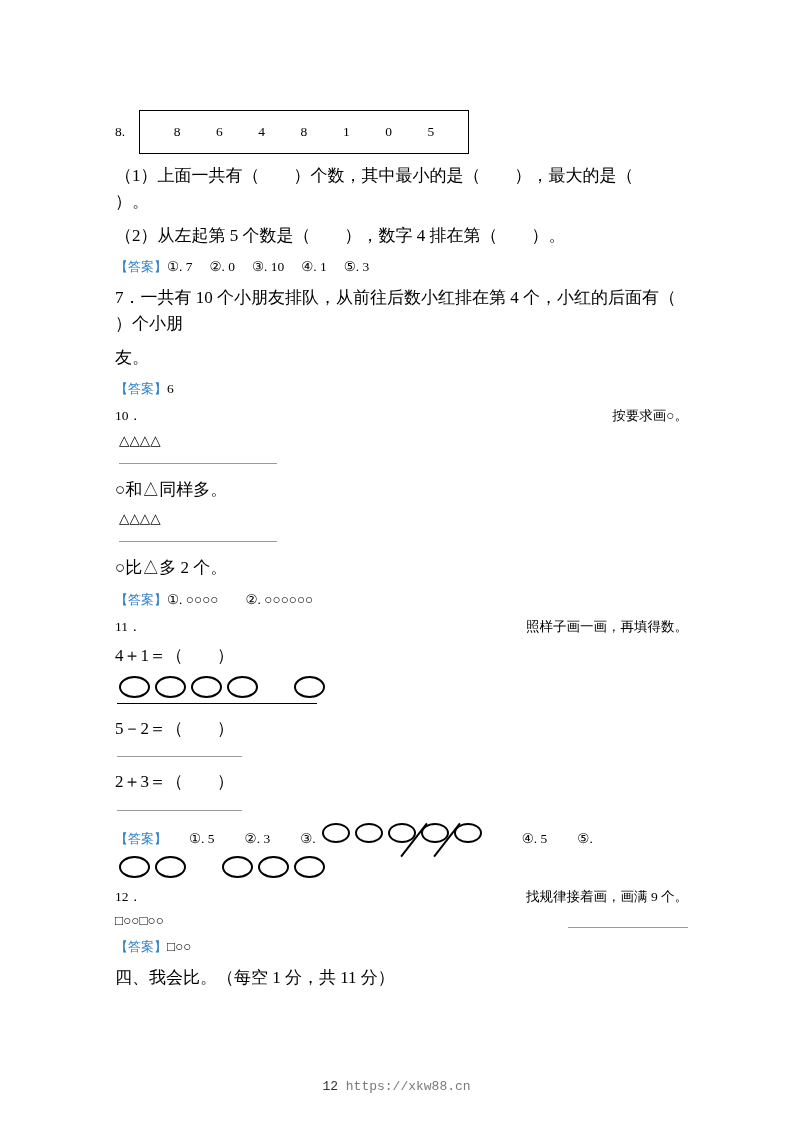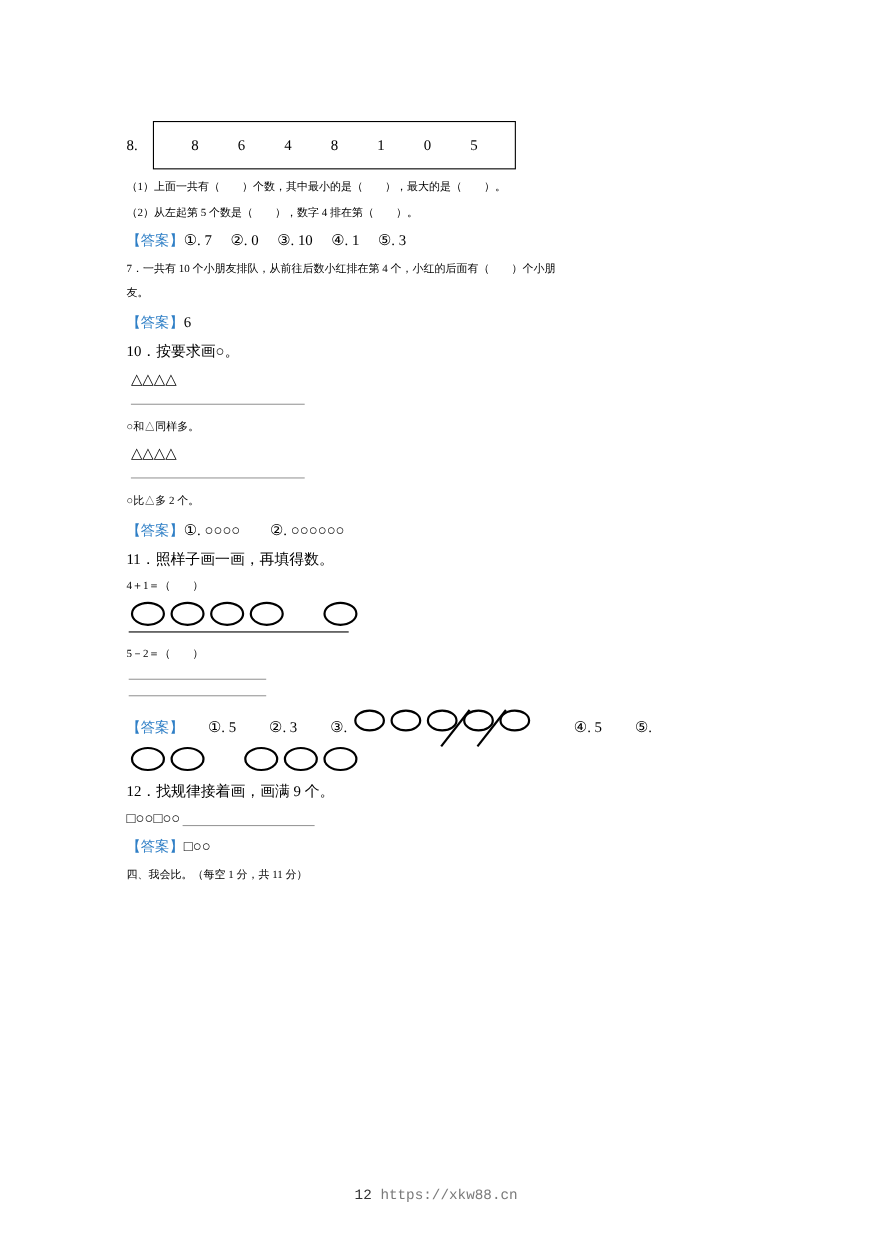--- a/index.html
+++ b/index.html
@@ -16,21 +16,21 @@
   }
   .page {
     position: absolute;
     left: 0; top: 0;
     width: 793px;
     height: 1122px;
     box-sizing: border-box;
     padding: 110px 105px 0 115px;
   }
   .line {
-    font-size: 10px;
+    font-size: 17px;
     line-height: 1.55;
     margin: 0 0 7px 0;
     white-space: pre-wrap;
   }
   .answer-line {
     font-size: 13.5px;
     line-height: 1.55;
     margin: 8px 0 7px 0;
     display: flex;
     align-items: baseline;
@@ -152,20 +152,21 @@
     border-bottom: 1px solid #9a9a9a;
     width: 120px;
     height: 13px;
     margin-left: 2px;
   }
   .flexline {
     display: flex;
     align-items: center;
     font-size: 13.5px;
     margin-bottom: 7px;
+    justify-content: space-between;
   }
 </style>
 </head>
 <body>
 
 <div class="page">
 
   <div class="q8row">
     <div class="q8label">8.</div>
     <div class="numbox">
@@ -223,20 +224,21 @@
     <span class="ell"></span>
     <span class="ell"></span>
     <span class="group-gap"></span>
     <span class="ell"></span>
   </div>
   <div class="underline-bold"></div>
 
   <p class="line">5－2＝（        ）</p>
   <div class="thin-rule"></div>
 
+  <p class="line">2＋3＝（        ）</p>
   <div class="thin-rule"></div>
 
   <div class="answer-line">
     <span class="answer-tag">【答案】</span>
     <span class="answer-body" style="padding-left:22px">①. 5</span>
     <span class="answer-body" style="padding-left:30px">②. 3</span>
     <span class="answer-body" style="padding-left:30px">③.</span>
     <span class="ans-circ-row" style="margin:0 0 0 6px">
       <span class="ell sm"></span>
       <span class="ell sm"></span>

